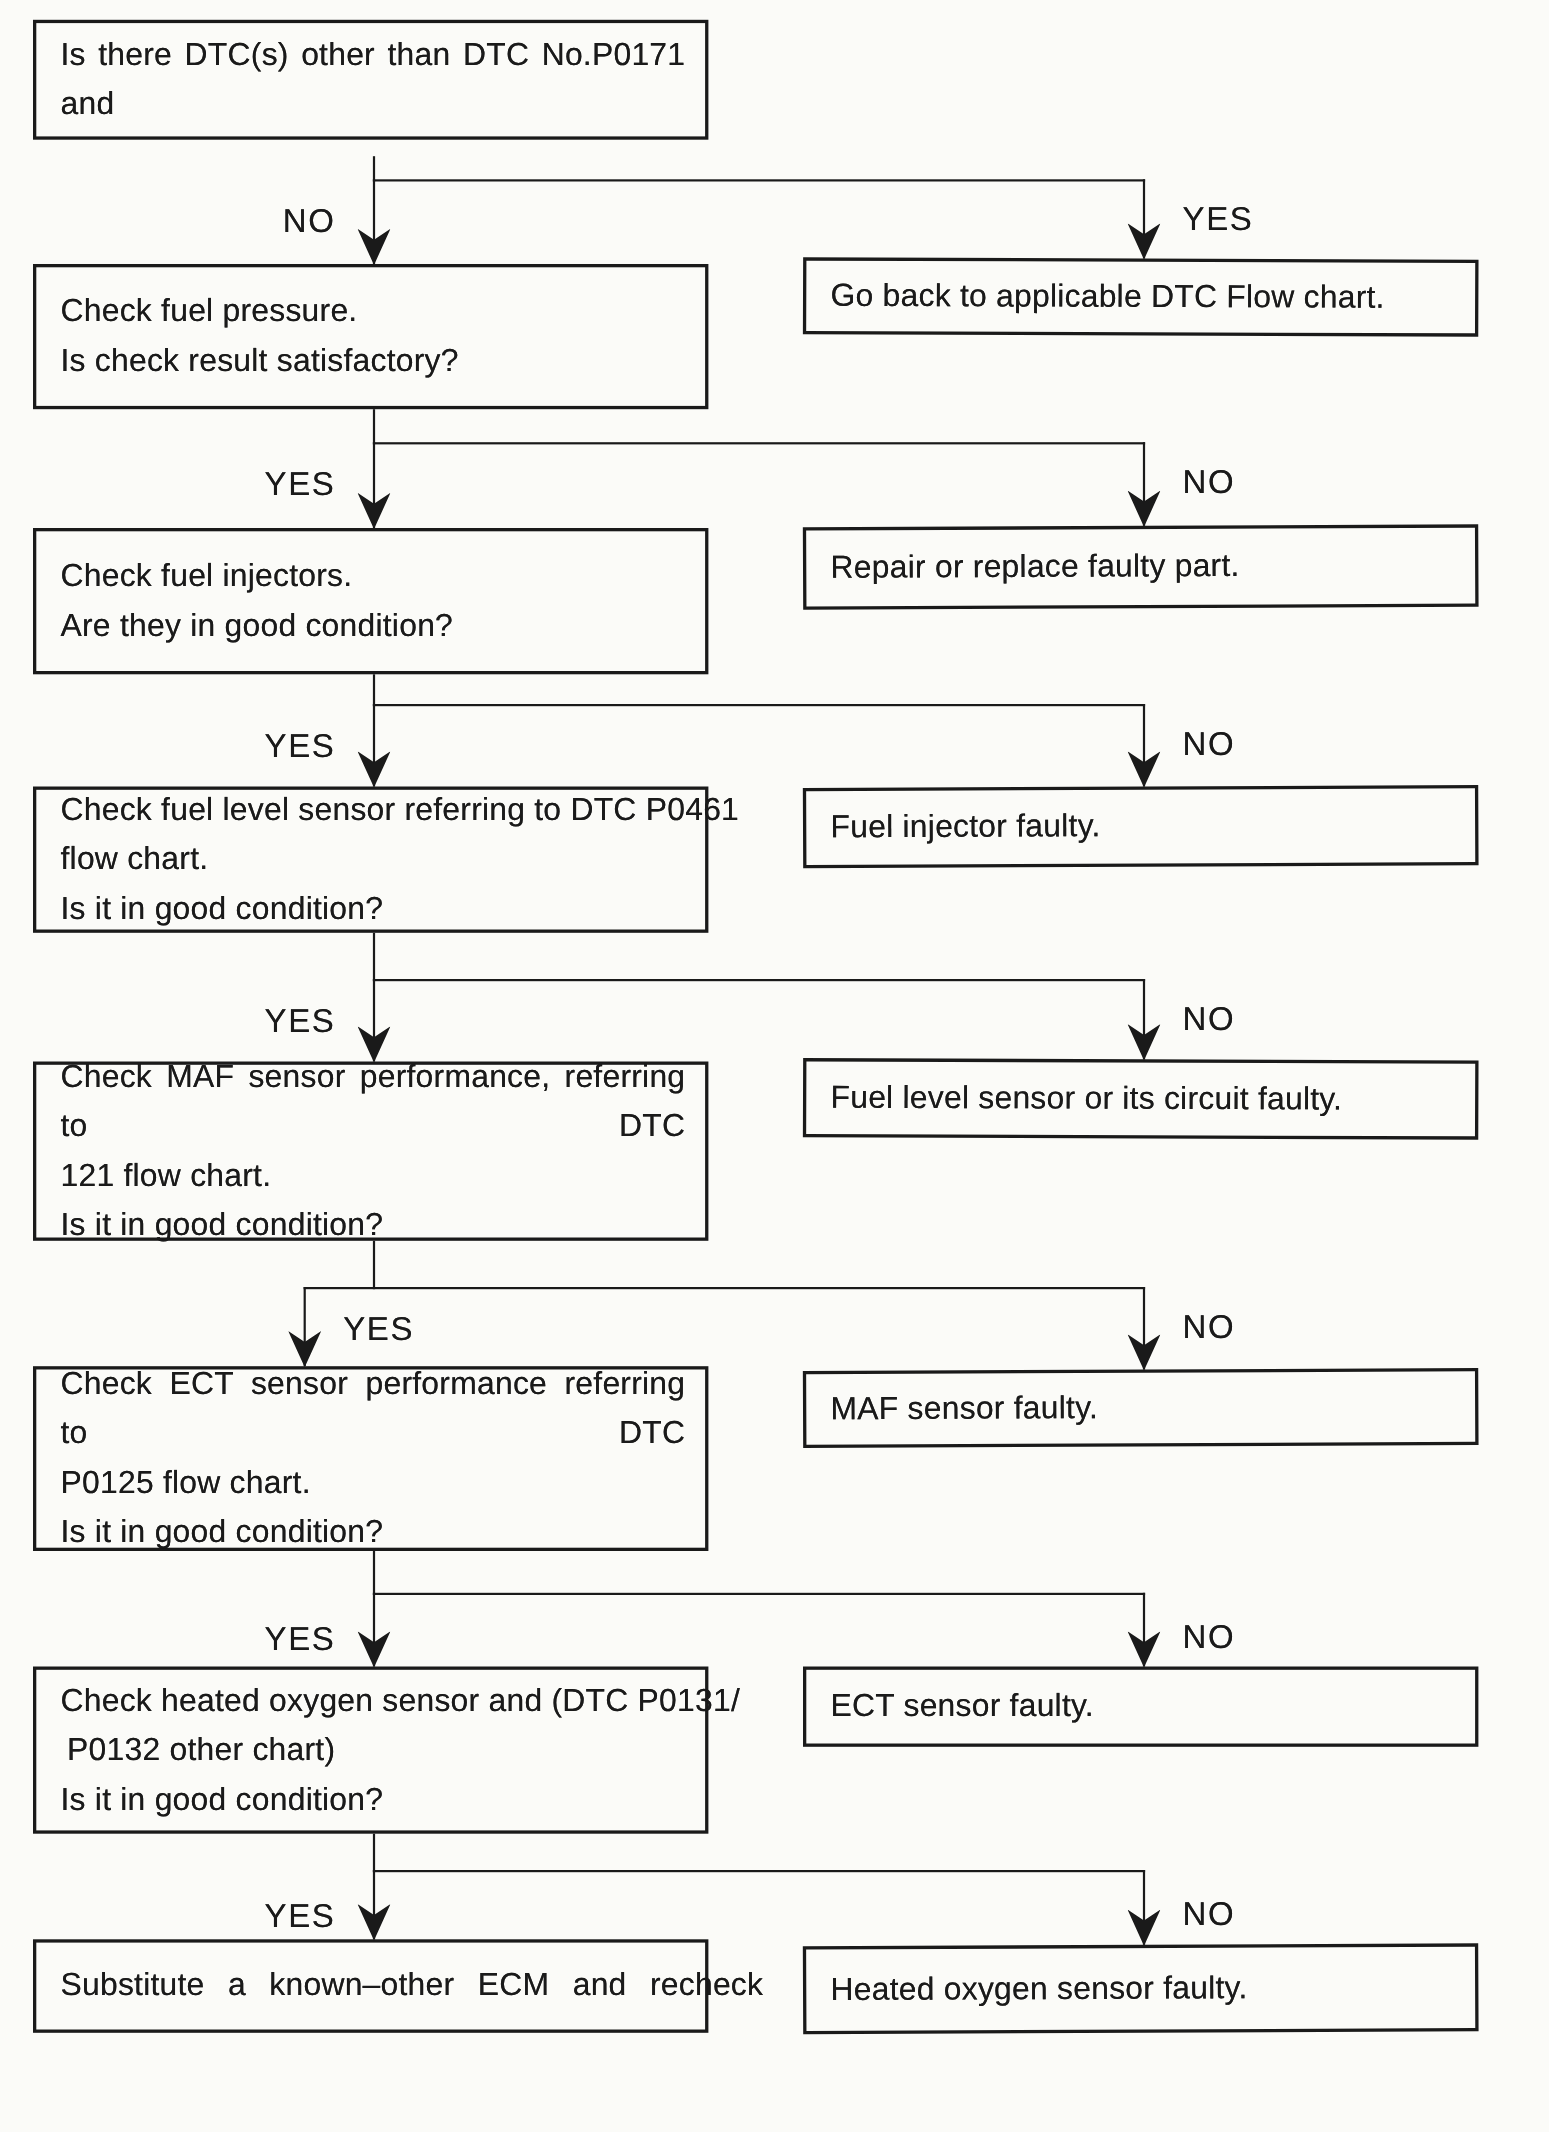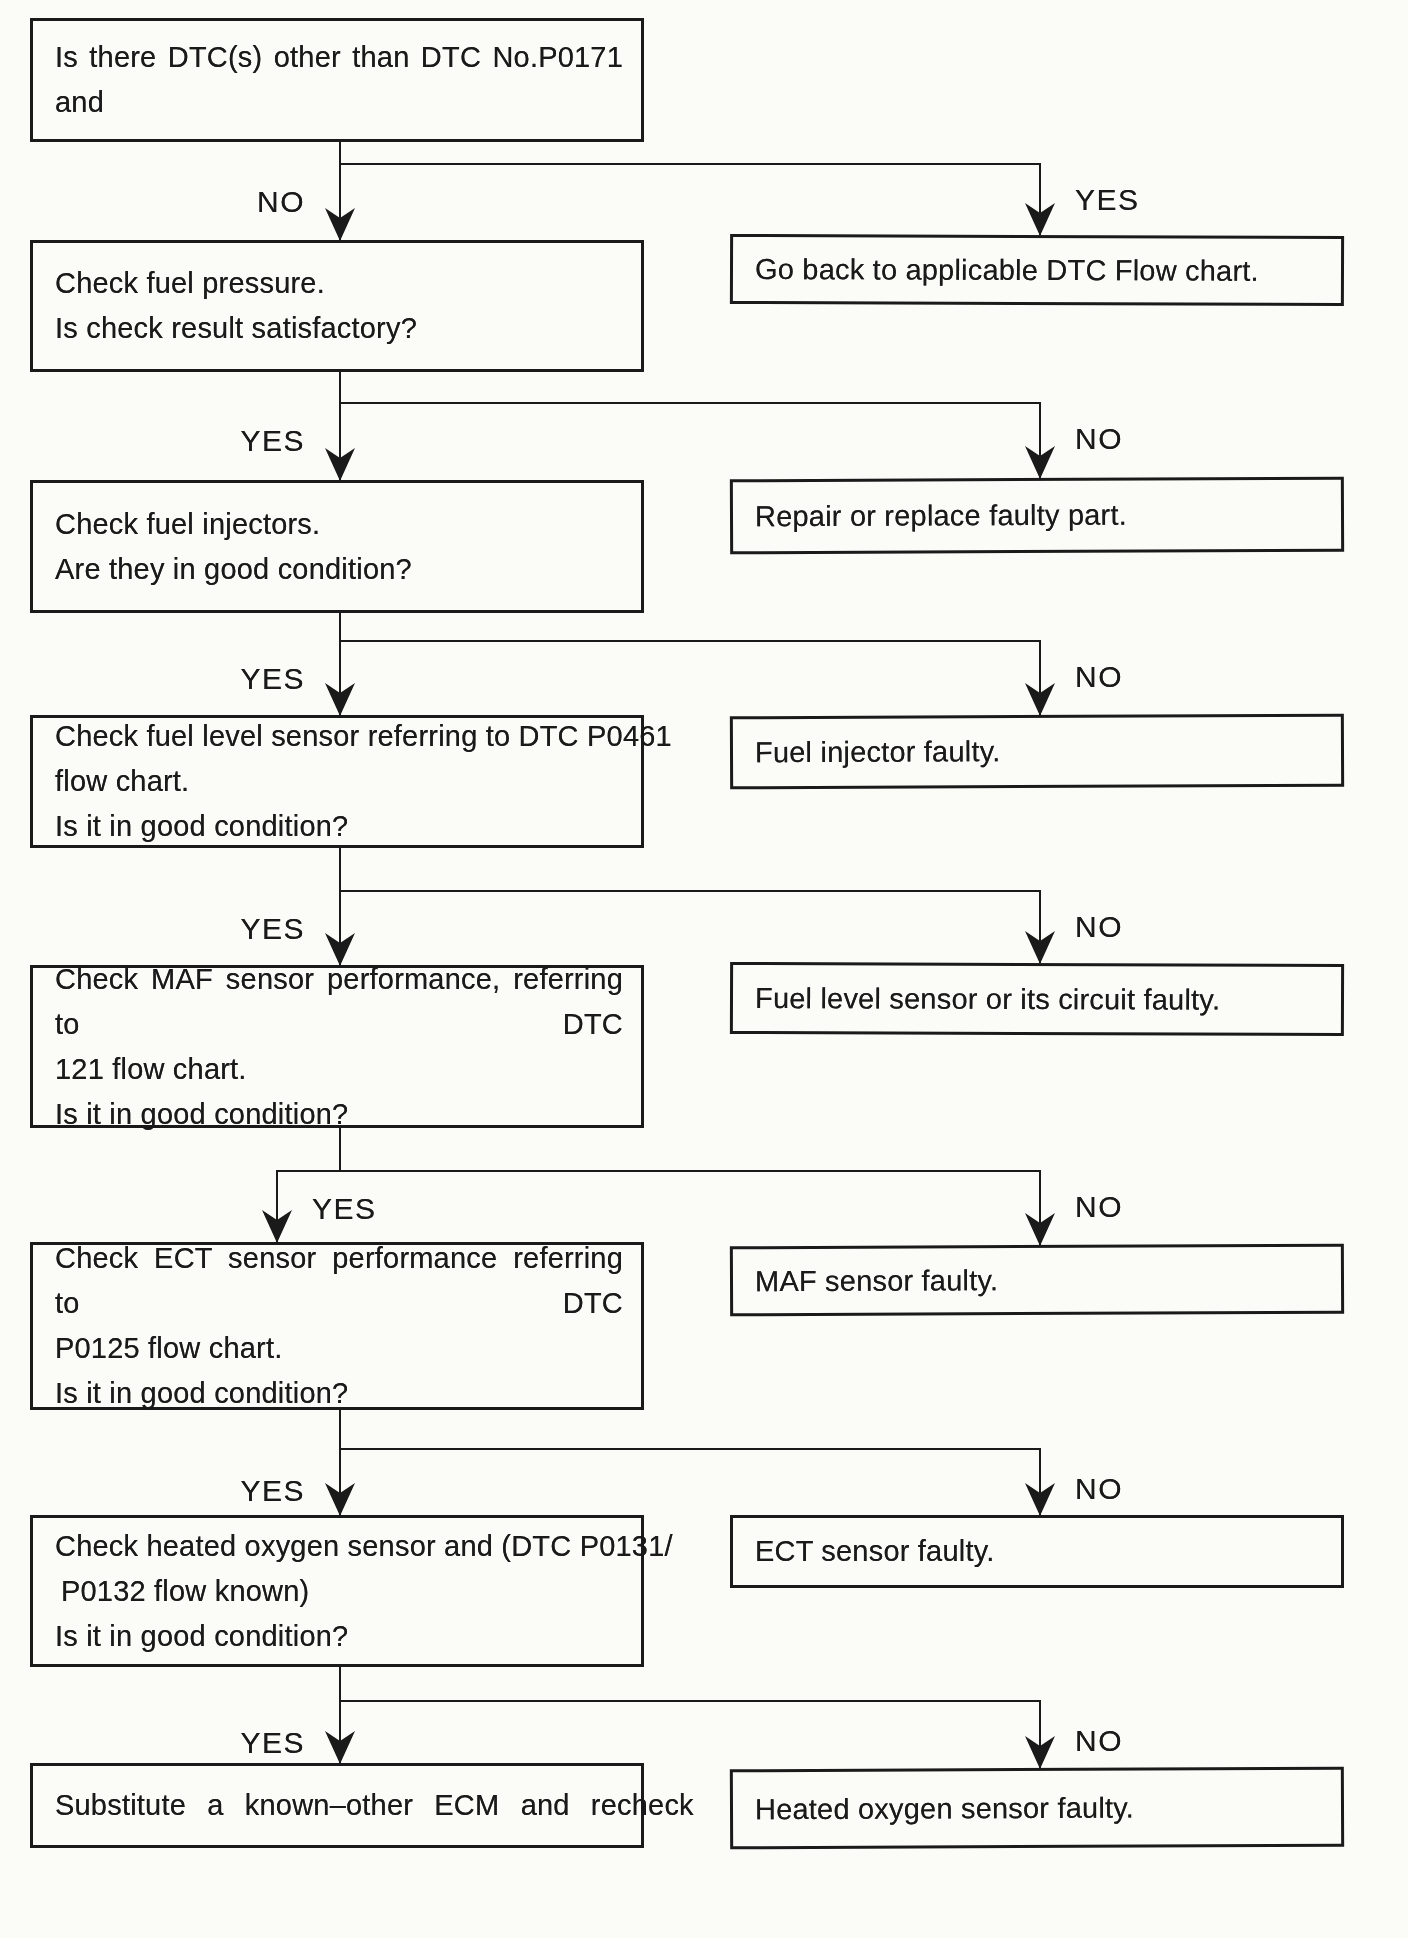--- a/index.html
+++ b/index.html
@@ -51,21 +51,21 @@
   }
   .lbl.l{left:145px;width:160px;text-align:right;}
   .lbl.l5{left:312px;width:160px;text-align:left;}
   .lbl.r{left:1075px;width:200px;text-align:left;}
 </style>
 </head>
 <body>
 
 <div class="canvas">
 
-  <div class="box" style="top:18px;height:124px">
+  <div class="box" style="top:18px;height:109px">
     <div class="ln stretch">Is there DTC(s) other than DTC No.P0171 and</div>
   </div>
 
   <div class="box" style="top:480px;height:133px">
     <div class="ln">Check fuel injectors.</div>
     <div class="ln">Are they in good condition?</div>
   </div>
 
   <div class="box" style="top:240px;height:132px">
     <div class="ln">Check fuel pressure.</div>
@@ -85,21 +85,21 @@
   </div>
 
   <div class="box" style="top:1242px;height:168px">
     <div class="ln stretch">Check ECT sensor performance referring to DTC</div>
     <div class="ln">P0125 flow chart.</div>
     <div class="ln">Is it in good condition?</div>
   </div>
 
   <div class="box" style="top:1515px;height:152px">
     <div class="ln">Check heated oxygen sensor and (DTC P0131/</div>
-    <div class="ln" style="padding-left:6px">P0132 flow known)</div>
+    <div class="ln" style="padding-left:6px">P0132 other chart)</div>
     <div class="ln">Is it in good condition?</div>
   </div>
 
   <div class="box" style="top:1763px;height:85px">
     <div class="ln widewords">Substitute a known–other ECM and recheck</div>
   </div>
 
   <div class="box result tilt-b" style="top:235px;height:70px">
     <div class="ln">Go back to applicable DTC Flow chart.</div>
   </div>

